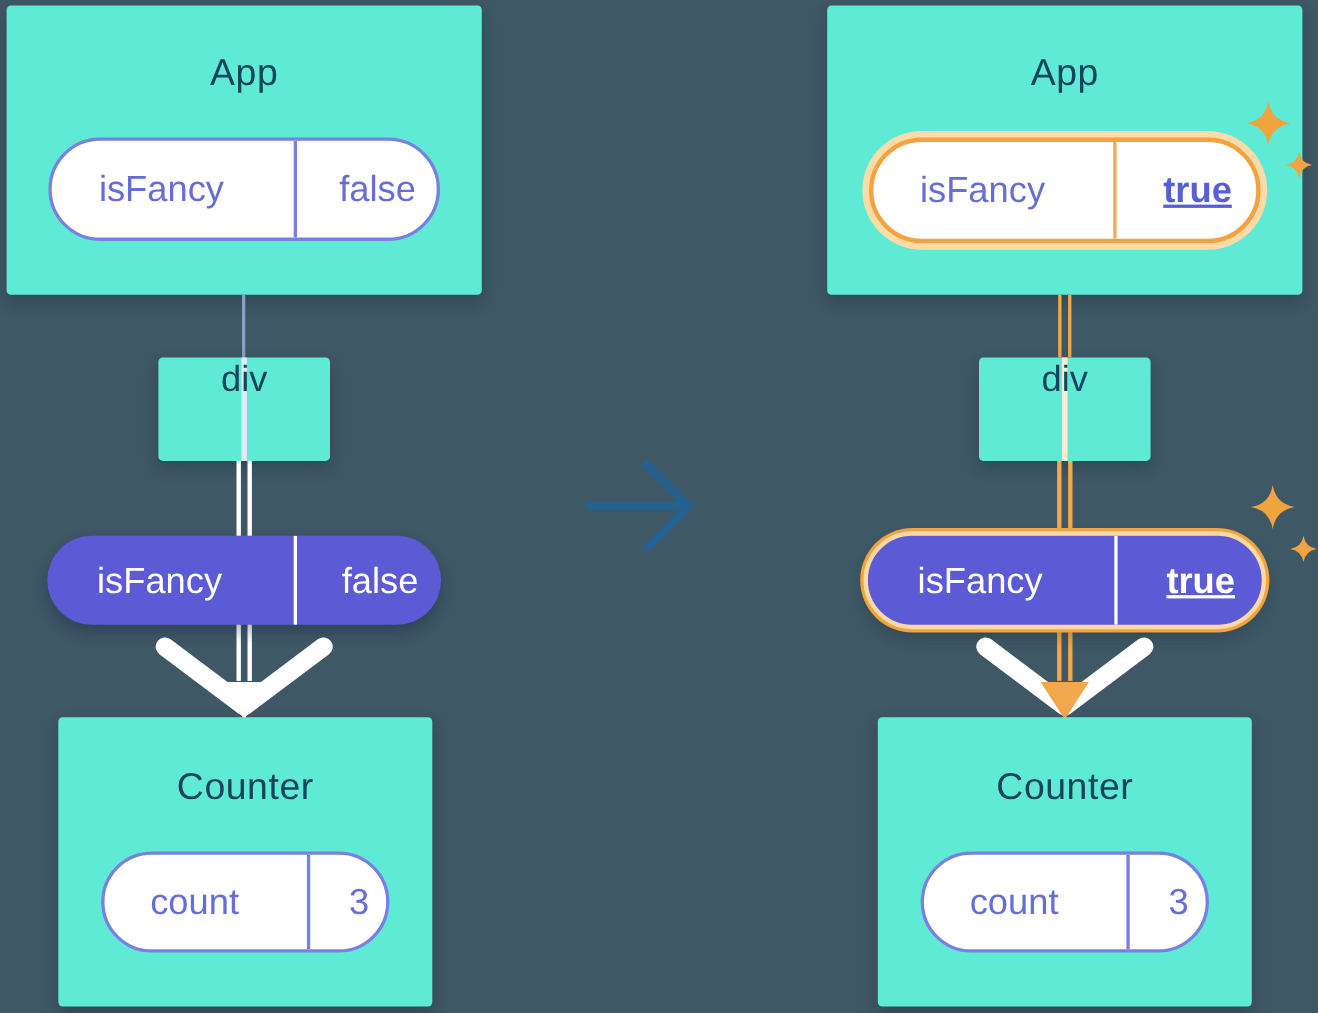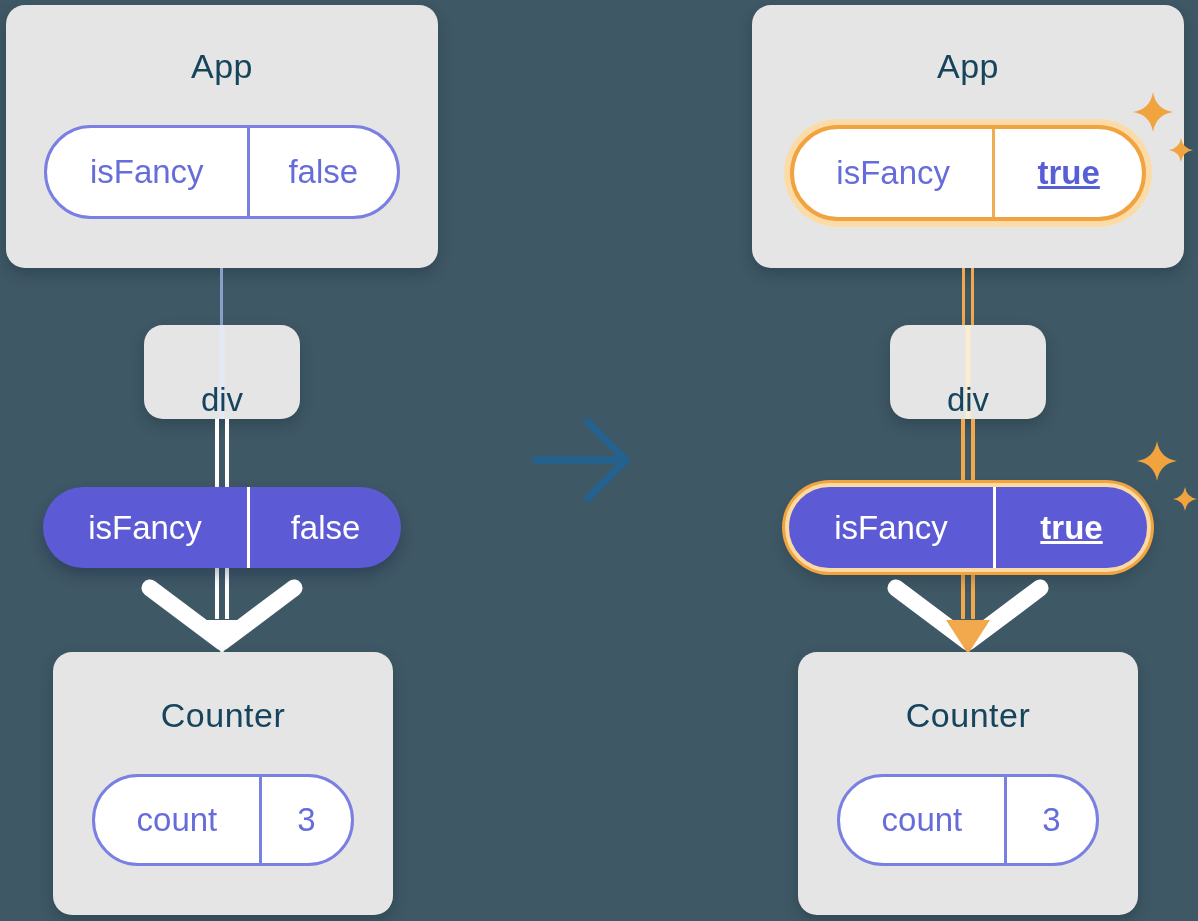--- a/index.html
+++ b/index.html
@@ -9,41 +9,42 @@
   }
   #stage{
     position:relative;
     width:1198px;
     height:921px;
     background:#3f5865;
     overflow:hidden;
   }
   .card{
     position:absolute;
-    background:#e5e5e5;
-    border-radius:19px;
+    background:#5eead4;
+    border-radius:4px;
     box-shadow:0 6px 14px rgba(12,32,44,.28);
   }
   .card-title{
     position:absolute;
     left:0;right:0;
     text-align:center;
     color:#16445c;
     font-size:34px;
     letter-spacing:.5px;
   }
   
   .pill{
     position:absolute;
     display:flex;
     align-items:stretch;
     box-sizing:border-box;
     border-radius:60px;
     overflow:hidden;
     font-size:33px;
+    gap:20px;
   }
   .pill-outline{
     background:#ffffff;
     border:3px solid #7a7fe2;
     color:#666dd9;
   }
   .pill-filled{
     background:#5c5bd5;
     color:#ffffff;
     box-shadow:0 7px 14px rgba(10,20,60,.3);
@@ -104,21 +105,21 @@
     position:absolute;
     top:0;bottom:0;
     left:50%;
     transform:translateX(-50%);
     width:5px;
   }
   .strip.blue{background:#e3e9f7;}
   .strip.orange{background:#fcecd2;}
   .div-card{
     display:flex;
-    align-items:flex-end;
+    align-items:flex-start;
     justify-content:center;
   }
   .div-label{
     position:relative;
     color:#16445c;
     font-size:33px;
   }
 </style>
 </head>
 <body>

